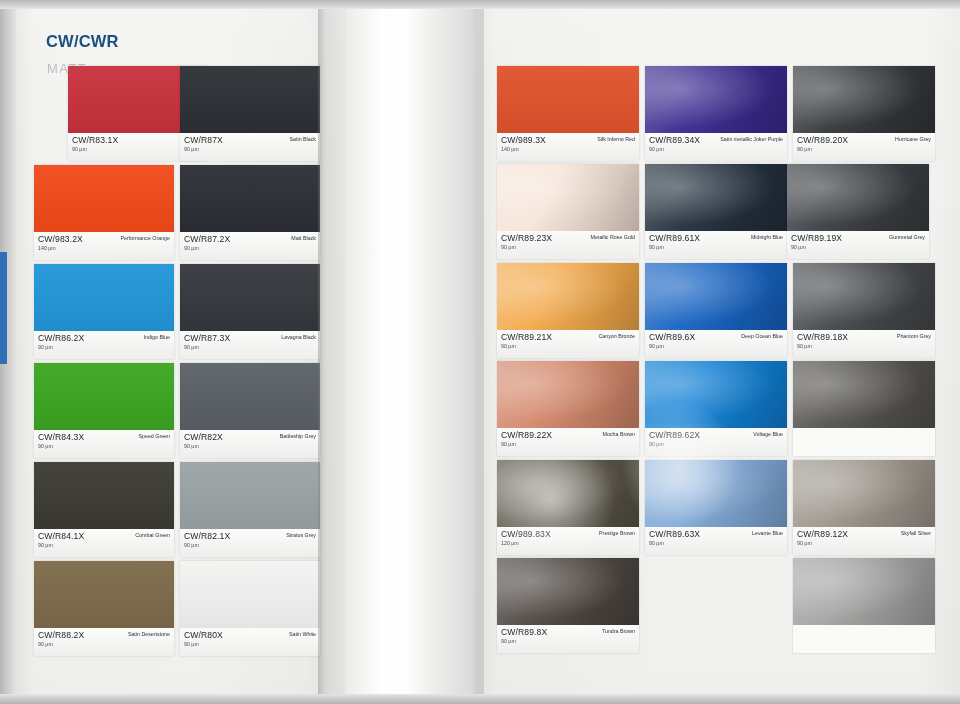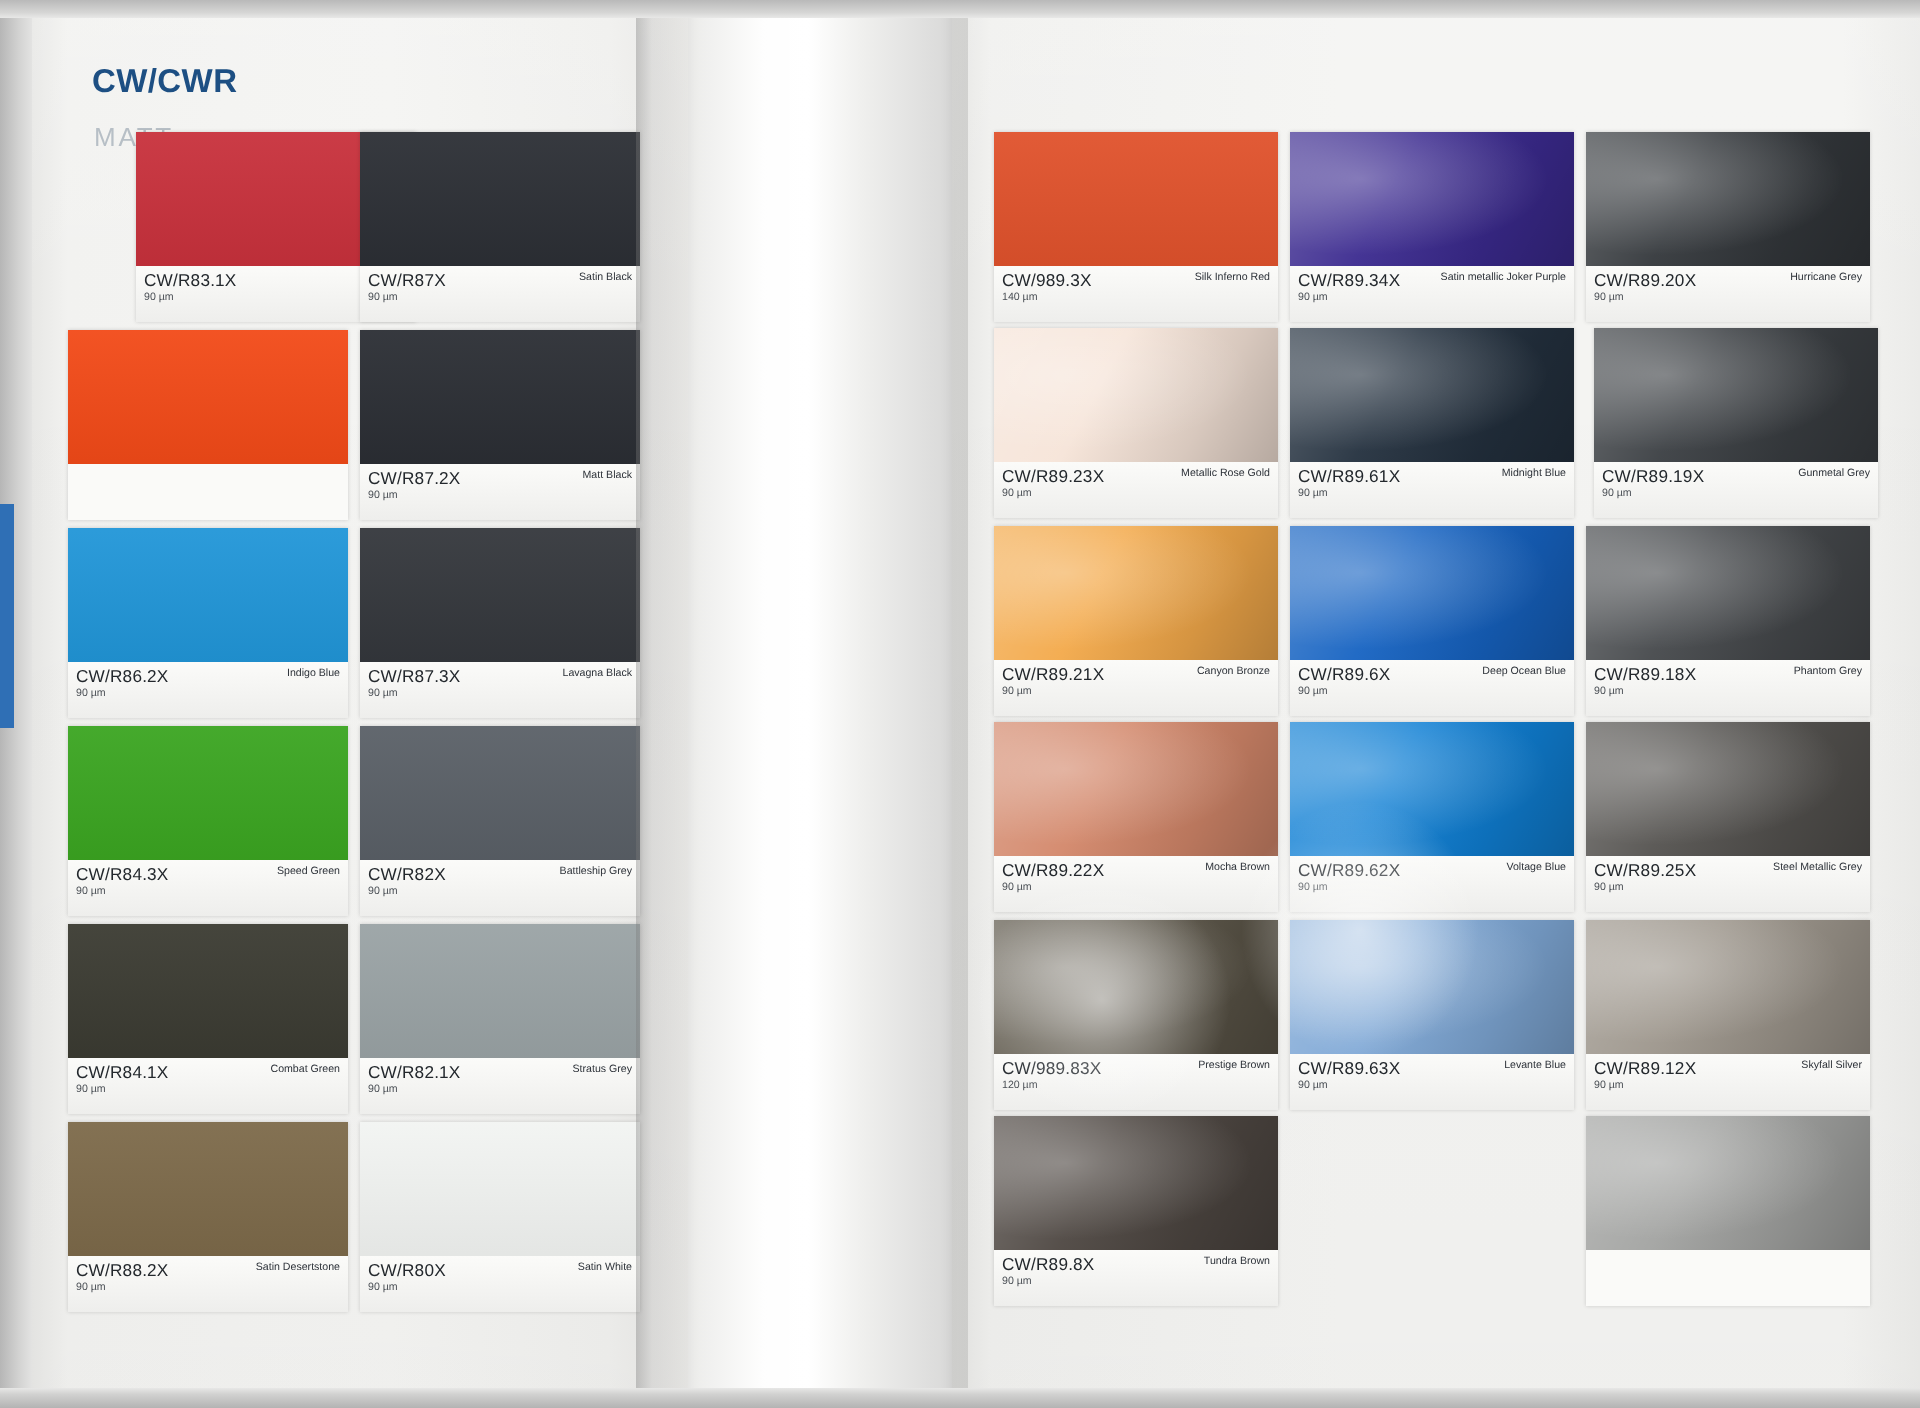--- a/index.html
+++ b/index.html
@@ -110,20 +110,25 @@
         <div class="card" style="left: 20px; top: 66px; width: 140px; height: 95px; margin-left: 34px;">
           <div class="chip" style="height: 67px; background: linear-gradient(rgba(255, 255, 255, 0.05), rgba(0, 0, 0, 0.06)), rgb(200, 49, 60);"></div>
           <div class="meta">
             <div class="code">CW/R83.1X</div>
             <div class="thick">90 µm</div>
             <div class="cname">Solid Red</div>
           </div>
         </div>
         <div class="card" style="left: 20px; top: 165px; width: 140px; height: 95px;">
           <div class="chip" style="height: 67px; background: linear-gradient(rgba(255, 255, 255, 0.05), rgba(0, 0, 0, 0.06)), rgb(242, 74, 24);"></div>
+          <div class="meta">
+            <div class="code">CW/983.2X</div>
+            <div class="thick">140 µm</div>
+            <div class="cname">Performance Orange</div>
+          </div>
         </div>
         <div class="card" style="left: 20px; top: 264px; width: 140px; height: 95px;">
           <div class="chip" style="height: 67px; background: linear-gradient(rgba(255, 255, 255, 0.05), rgba(0, 0, 0, 0.06)), rgb(33, 150, 216);"></div>
           <div class="meta">
             <div class="code">CW/R86.2X</div>
             <div class="thick">90 µm</div>
             <div class="cname">Indigo Blue</div>
           </div>
         </div>
         <div class="card" style="left: 20px; top: 363px; width: 140px; height: 95px;">
@@ -294,43 +299,38 @@
           </div>
         </div>
         <div class="card" style="left: 317px; top: 66px; width: 142px; height: 95px;">
           <div class="chip" style="height: 67px; background: radial-gradient(at 25% 35%, rgba(255, 255, 255, 0.3), rgba(255, 255, 255, 0) 62%), linear-gradient(118deg, rgba(255, 255, 255, 0.24) 0%, rgba(255, 255, 255, 0.05) 38%, rgba(0, 0, 0, 0.12) 72%, rgba(0, 0, 0, 0.26) 100%), rgb(51, 55, 59);"></div>
           <div class="meta">
             <div class="code">CW/R89.20X</div>
             <div class="thick">90 µm</div>
             <div class="cname">Hurricane Grey</div>
           </div>
         </div>
-        <div class="card" style="left: 321px; top: 164px; width: 142px; height: 95px;">
+        <div class="card" style="left: 311px; top: 164px; width: 142px; height: 95px;">
           <div class="chip" style="height: 67px; background: radial-gradient(at 25% 35%, rgba(255, 255, 255, 0.3), rgba(255, 255, 255, 0) 62%), linear-gradient(118deg, rgba(255, 255, 255, 0.24) 0%, rgba(255, 255, 255, 0.05) 38%, rgba(0, 0, 0, 0.12) 72%, rgba(0, 0, 0, 0.26) 100%), rgb(58, 62, 66);"></div>
           <div class="meta">
             <div class="code">CW/R89.19X</div>
             <div class="thick">90 µm</div>
             <div class="cname">Gunmetal Grey</div>
           </div>
         </div>
         <div class="card" style="left: 317px; top: 263px; width: 142px; height: 95px;">
           <div class="chip" style="height: 67px; background: radial-gradient(at 25% 35%, rgba(255, 255, 255, 0.3), rgba(255, 255, 255, 0) 62%), linear-gradient(118deg, rgba(255, 255, 255, 0.24) 0%, rgba(255, 255, 255, 0.05) 38%, rgba(0, 0, 0, 0.12) 72%, rgba(0, 0, 0, 0.26) 100%), rgb(69, 72, 75);"></div>
           <div class="meta">
             <div class="code">CW/R89.18X</div>
             <div class="thick">90 µm</div>
             <div class="cname">Phantom Grey</div>
           </div>
         </div>
         <div class="card" style="left: 317px; top: 361px; width: 142px; height: 95px;">
           <div class="chip" style="height: 67px; background: radial-gradient(at 25% 35%, rgba(255, 255, 255, 0.3), rgba(255, 255, 255, 0) 62%), linear-gradient(118deg, rgba(255, 255, 255, 0.24) 0%, rgba(255, 255, 255, 0.05) 38%, rgba(0, 0, 0, 0.12) 72%, rgba(0, 0, 0, 0.26) 100%), rgb(84, 82, 79);"></div>
-          <div class="meta">
-            <div class="code">CW/R89.25X</div>
-            <div class="thick">90 µm</div>
-            <div class="cname">Steel Metallic Grey</div>
-          </div>
         </div>
         <div class="card" style="left: 317px; top: 460px; width: 142px; height: 95px;">
           <div class="chip" style="height: 67px; background: radial-gradient(at 25% 35%, rgba(255, 255, 255, 0.3), rgba(255, 255, 255, 0) 62%), linear-gradient(118deg, rgba(255, 255, 255, 0.24) 0%, rgba(255, 255, 255, 0.05) 38%, rgba(0, 0, 0, 0.12) 72%, rgba(0, 0, 0, 0.26) 100%), rgb(157, 150, 140);"></div>
           <div class="meta">
             <div class="code">CW/R89.12X</div>
             <div class="thick">90 µm</div>
             <div class="cname">Skyfall Silver</div>
           </div>
         </div>
         <div class="card" style="left: 317px; top: 558px; width: 142px; height: 95px;">

